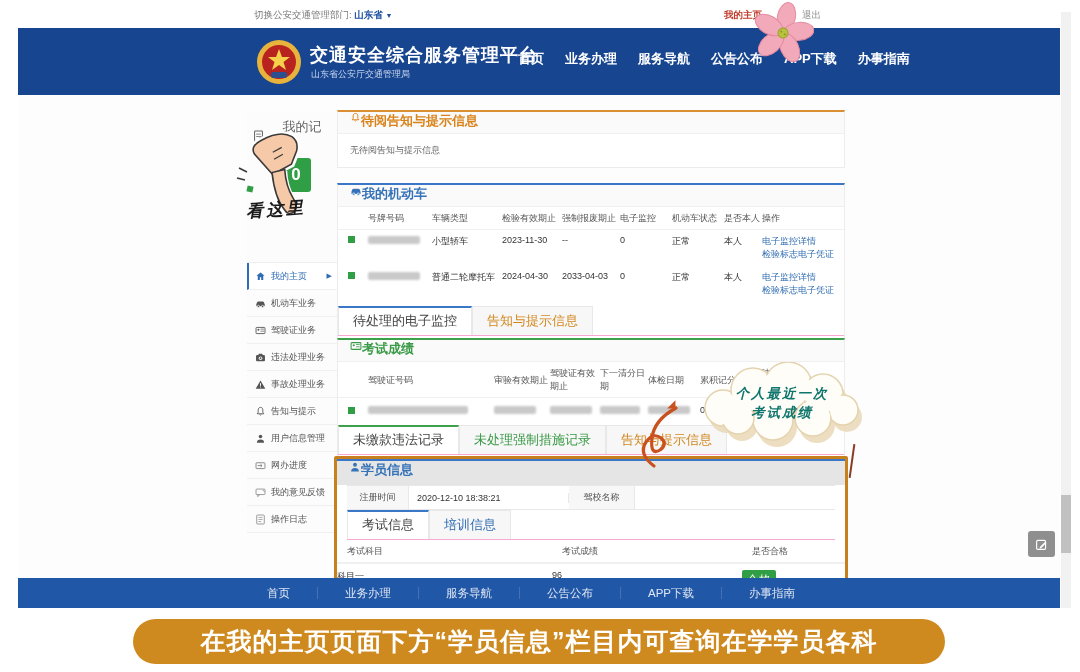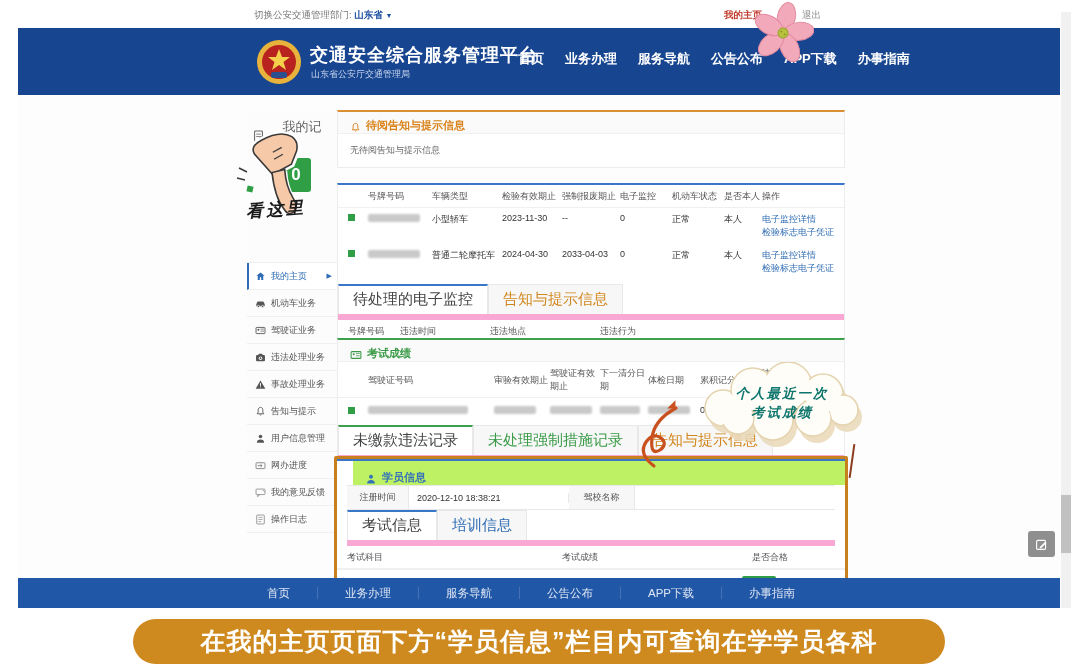--- a/index.html
+++ b/index.html
@@ -33,55 +33,55 @@
   .scorebadge { margin:4px 0 4px 28px; width:30px; height:34px; background:#2f9e44; border-radius:3px; color:#fff; font-size:17px; font-weight:bold; display:flex; align-items:center; justify-content:center; }
   .menu { margin-top:62px; border-top:1px solid #eee; }
   .mi { height:27px; display:flex; align-items:center; gap:5px; padding-left:8px; border-bottom:1px solid #f0f0f0; font-size:9px; color:#555; cursor:pointer; background:#fcfcfc; position:relative; }
   .mi svg { flex:0 0 auto; }
   .mi.active { color:#2f6cb3; background:#fff; border-left:2px solid #2f6cb3; padding-left:6px; }
   .mi.active .arrow { position:absolute; right:5px; color:#2f6cb3; font-size:7px; }
 
   
   .content { position:absolute; left:319px; top:0; width:508px; }
   .sec { position:absolute; left:0; width:508px; background:#fff; border:1px solid #ececec; }
-  .sec-head { height:22px; display:flex; align-items:flex-end; gap:5px; padding-left:12px; font-size:11px; font-weight:bold; background:#fafafa; border-bottom:1px solid #f0f0f0; }
+  .sec-head { height:22px; display:flex; align-items:flex-start; padding-left:12px; font-size:13px; font-weight:bold; background:#fafafa; border-bottom:1px solid #f0f0f0; }
   .sec1 { top:15px; border-top:2px solid #db8f33; }
   .sec1 .sec-head { color:#d9831a; }
   .sec2 { top:88px; border-top:2px solid #3a77c9; }
   .sec2 .sec-head { color:#3572b8; }
   .sec3 { top:243px; border-top:2px solid #3da14c; }
   .sec3 .sec-head { color:#3a9a47; }
   .secbody-note { padding:10px 12px; font-size:9px; color:#666; }
   .secbody-note a, .note a { color:#2f6cb3; text-decoration:none; cursor:pointer; }
 
   .vgrid { display:grid; grid-template-columns:20px 64px 70px 60px 58px 52px 52px 38px 1fr; padding:0 0 0 10px; font-size:9px; align-items:start; }
   .lgrid { display:grid; grid-template-columns:20px 126px 56px 50px 48px 52px 52px 44px 1fr; padding:0 0 0 10px; font-size:9px; align-items:center; }
   .sgrid { display:grid; grid-template-columns:60px 150px 90px 100px 1fr; padding:0 0 0 10px; font-size:9px; }
   .thead { color:#555; padding-top:5px; padding-bottom:4px; border-bottom:1px solid #f0f0f0; }
   .trow { color:#333; padding-top:5px; padding-bottom:5px; }
   .gsq { width:7px; height:7px; background:#2f9e44; margin-top:1px; }
   .redact { height:8px; background:#c9c9c9; border-radius:2px; filter:blur(1.2px); margin-top:1px; }
   .ops a { display:block; color:#2f6cb3; text-decoration:none; line-height:13px; cursor:pointer; }
 
-  .tabs { display:flex; border-bottom:6px solid #f9a8d4; margin-top:4px; font-size:15px; }
+  .tabs { display:flex; border-bottom:1px solid #f9a8d4; margin-top:4px; font-size:13px; }
   .tab { padding:5px 14px; background:#f7f7f7; border:1px solid #e8e8e8; border-bottom:none; color:#8a8a8a; cursor:pointer; }
   .tab.t-orange { color:#d2871e; }
   .tab.t-green { color:#3a9a47; }
   .tab.t-blue { color:#2f6cb3; }
   .tab.active { background:#fff; color:#444; border-top:2px solid #3a77c9; padding-top:4px; }
   .sec3 .tab.active { border-top-color:#3da14c; }
   .subhead { display:grid; font-size:9px; color:#555; padding:5px 0 4px 10px; border-bottom:1px solid #f2f2f2; }
   .subhead.v4 { grid-template-columns:52px 90px 110px 1fr; }
   .subhead.v5 { grid-template-columns:62px 58px 80px 110px 1fr; }
   .note { padding:7px 10px 9px; font-size:9px; color:#666; }
 
   
   .sec4 { position:absolute; left:-3px; top:361px; width:514px; border:3px solid #c8801f; background:#fff; border-radius:2px; }
   .sec4-inner { border-top:2px solid #3a77c9; }
-  .sec4 .sec-head { color:#3572b8; background:#bef264; border-bottom:none; height:24px;margin-left:16px; }
+  .sec4 .sec-head { color:#3572b8; background:#e5e5e5; border-bottom:none; height:24px; }
   .fields { display:grid; grid-template-columns:62px 160px 66px 1fr; border-top:1px solid #e8e8e8; border-bottom:1px solid #e8e8e8; font-size:9px; height:25px; align-items:center; margin:0 10px; }
   .fields .flabel { background:#f7f7f7; height:100%; display:flex; align-items:center; justify-content:center; color:#555; border-right:1px solid #e8e8e8; }
   .fields .fvalue { padding-left:8px; color:#333; border-right:1px solid #e8e8e8; }
   .fields .fvalue:last-child { border-right:none; }
   .stabs { margin:0 10px; }
   .badge-pass { display:inline-block; background:#2f9e44; color:#fff; font-size:12px; padding:2px 5px; border-radius:2px; }
   .srow { border-top:1px solid #f0f0f0; padding:6px 0; color:#333; }
 
   
   .footer { position:absolute; left:0; top:578px; width:100%; height:30px; background:#2157a7; display:flex; align-items:center; padding-left:222px; }
@@ -248,20 +248,28 @@
             <svg width="11" height="11" viewBox="0 0 16 16">
                 <path d="M8 2 C5.6 2 4.6 4 4.6 6 V9.2 L3.2 11.3 H12.8 L11.4 9.2 V6 C11.4 4 10.4 2 8 2 Z" fill="none" stroke="#d9831a" stroke-width="1.4"></path>
                 <path d="M6.8 12.5 A1.3 1.3 0 0 0 9.2 12.5" fill="none" stroke="#d9831a" stroke-width="1.2"></path>
               </svg>
             <span>待阅告知与提示信息</span>
           </div>
           <div class="secbody-note">无待阅告知与提示信息</div>
         </section>
 
         <section class="sec sec2">
+          <div class="sec-head">
+            <svg width="12" height="12" viewBox="0 0 16 16">
+                <path d="M2 9 L3.2 5.8 Q3.6 5 4.8 5 H11 Q12.3 5 12.8 5.8 L14 9 V12 H2 Z" fill="#3572b8"></path>
+                <circle cx="5" cy="12.2" r="1.6" fill="#3572b8" stroke="#fff"></circle>
+                <circle cx="11" cy="12.2" r="1.6" fill="#3572b8" stroke="#fff"></circle>
+              </svg>
+            <span>我的机动车</span>
+          </div>
           <div class="vgrid thead">
             <span></span>
             <span>号牌号码</span>
             <span>车辆类型</span>
             <span>检验有效期止</span>
             <span>强制报废期止</span>
             <span>电子监控</span>
             <span>机动车状态</span>
             <span>是否本人</span>
             <span>操作</span>

